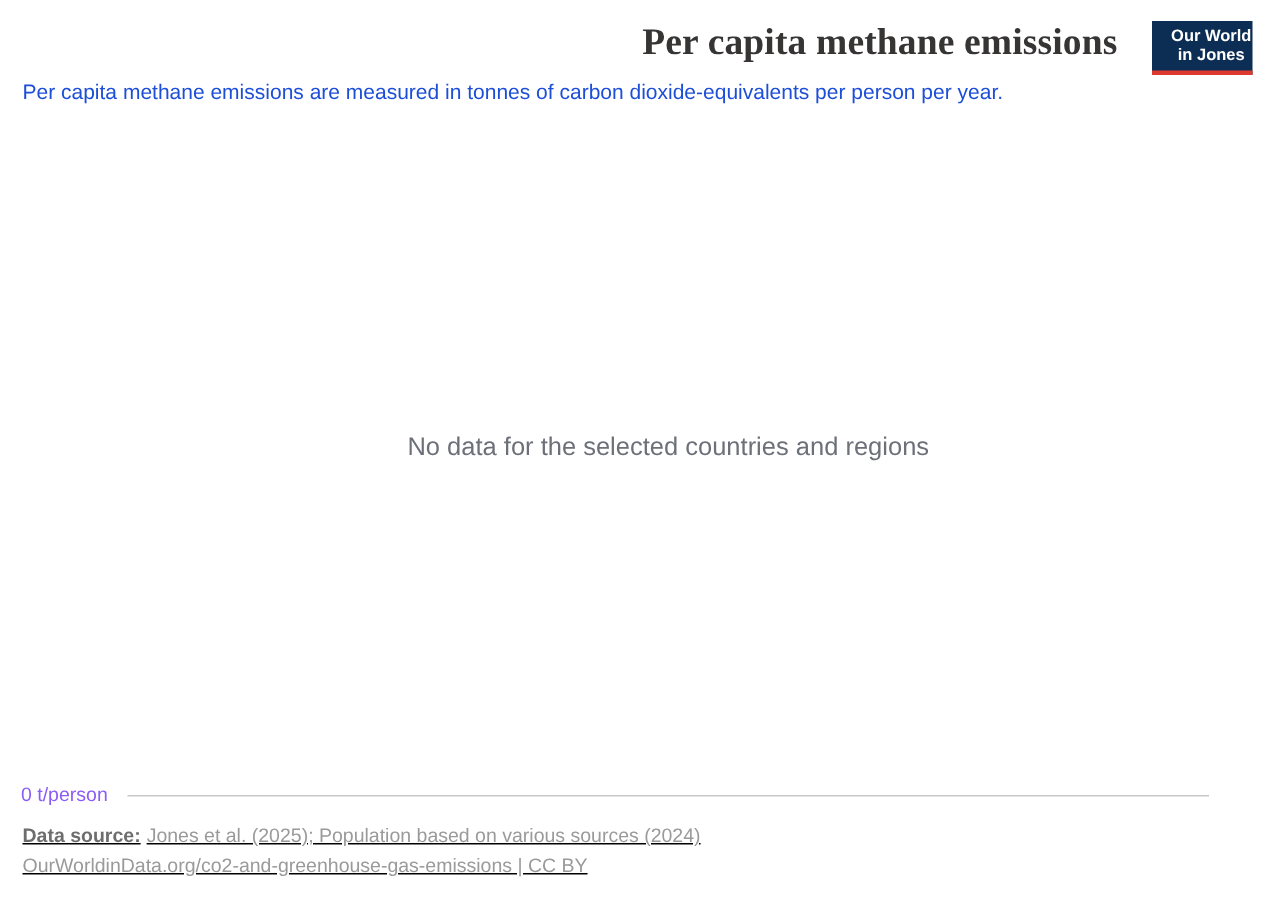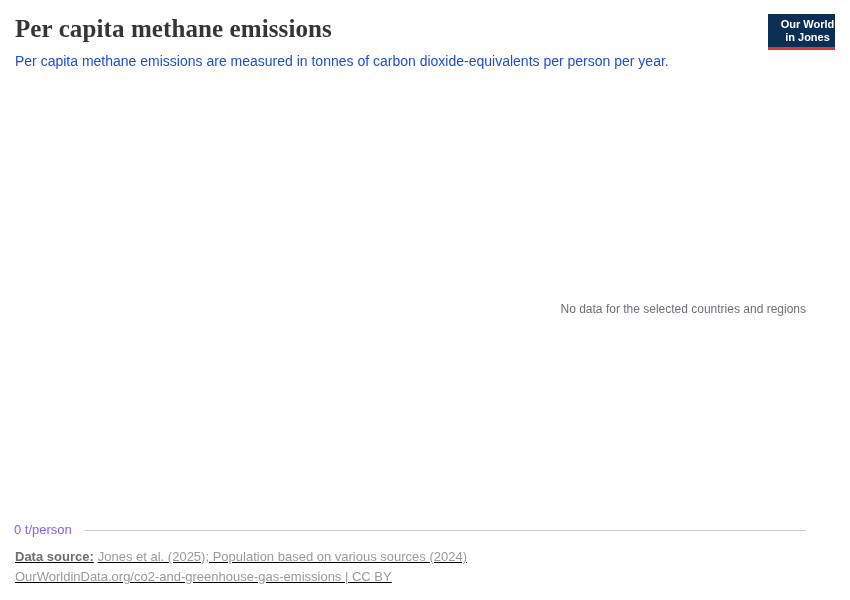--- a/index.html
+++ b/index.html
@@ -15,20 +15,21 @@
   
   .header { position: absolute; left: 15px; top: 13px; right: 15px; }
   .chart-title {
     font-family: "Liberation Serif", "DejaVu Serif", serif;
     font-size: 25px;
     font-weight: 700;
     color: #373434;
     letter-spacing: 0.1px;
     line-height: 32px;
     padding-right: 90px;
+    text-align: right;
   }
   .chart-subtitle {
     margin-top: 7px;
     font-size: 14px;
     color: #1d4ed8;
     line-height: 18px;
     padding-right: 90px;
   }
 
   
@@ -52,23 +53,23 @@
 
   
   .plot-area {
     position: absolute;
     left: 85px; right: 44px;
     top: 80px; bottom: 70px;
   }
   .no-data-message {
     position: absolute;
     left: 0; right: 0;
-    top: 222px;
-    text-align: right;
-    font-size: 12px;
+    top: 208px;
+    text-align: center;
+    font-size: 17px;
     color: #6e7079;
   }
 
   
   .axis-tick-label {
     position: absolute;
     left: 14px; top: 522px;
     font-size: 13px;
     color: #8b5cf6;
     line-height: 16px;

